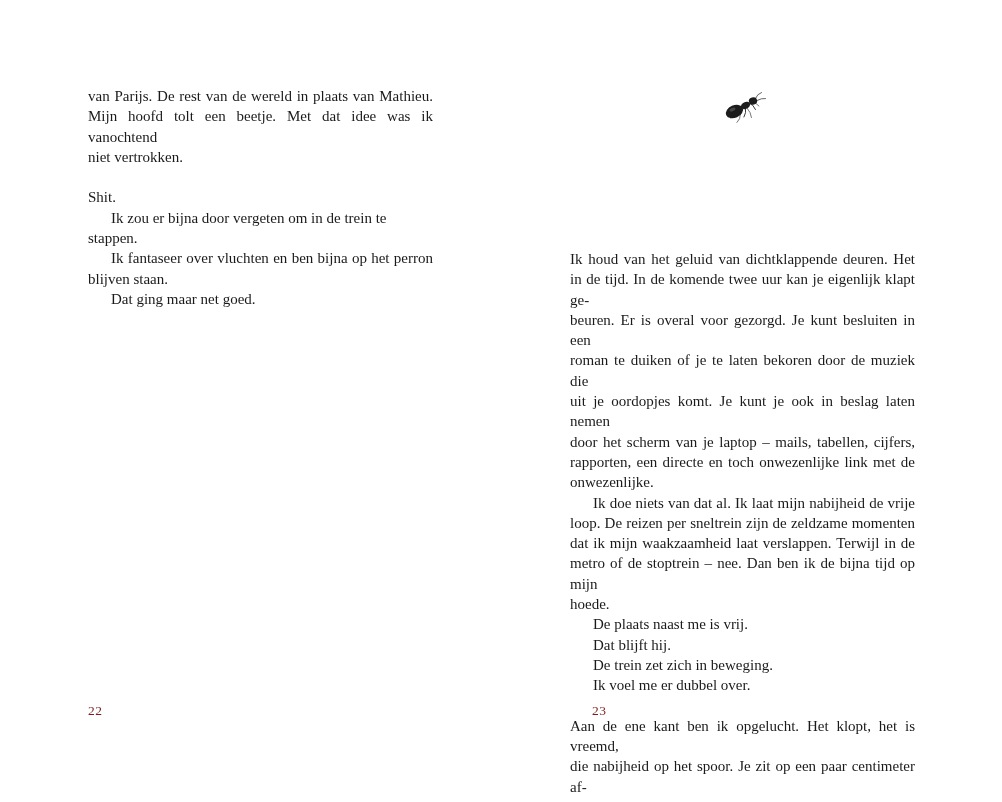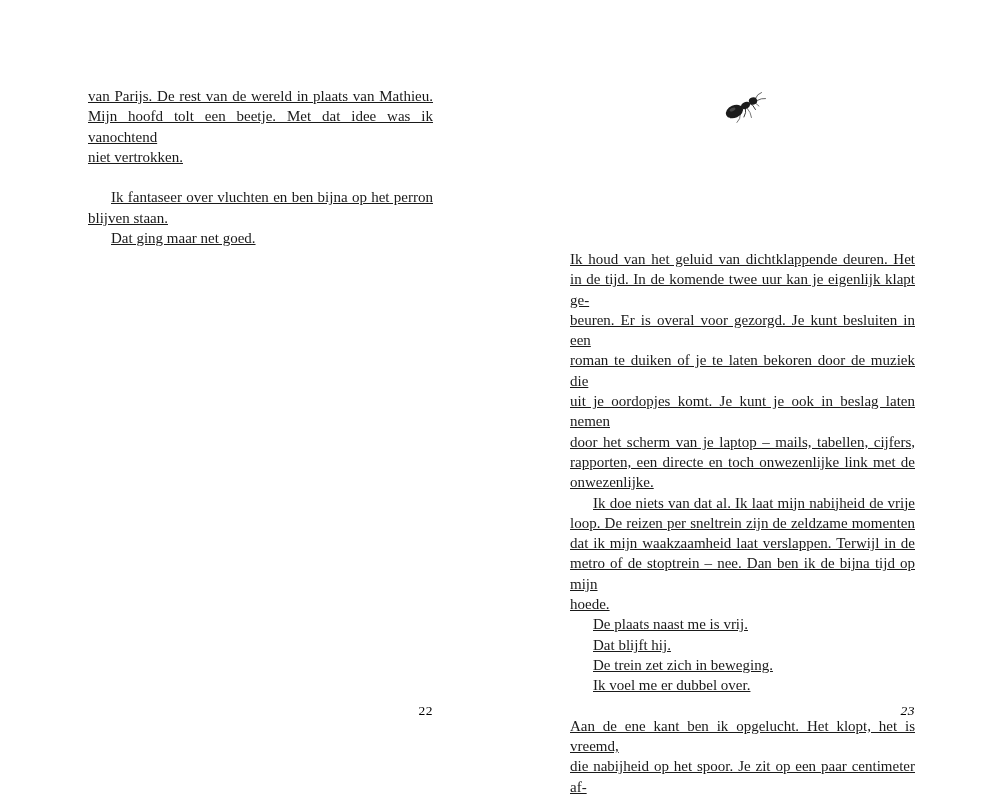--- a/index.html
+++ b/index.html
@@ -15,57 +15,58 @@
     position: absolute;
     width: 345px;
     color: #1a1a1a;
     font-size: 15px;
   }
   .page-text .line {
     line-height: 20.3px;
     min-height: 20.3px;
     text-align: left;
     white-space: normal;
-    text-decoration: underline;
   }
   .page-text .line.j {
     text-align: justify;
     text-align-last: justify;
   }
   .page-text .line.ind { text-indent: 23px; }
   .page-text .line.blank { height: 20.3px; }
   #left-text { left: 88px; top: 86px; }
   #right-text { left: 570px; top: 249px; }
   .page-number {
     position: absolute;
     width: 345px;
-    text-align: right;
+    text-align: left;
     font-size: 13.5px;
-    color: #000000;
+    color: #7f1d1d;
     top: 703px;
     letter-spacing: 0.5px;
   }
   #left-pagenum { left: 88px; }
-  #right-pagenum { left: 570px; font-style: italic; }
+  #right-pagenum { left: 592px; }
   .ant-wrap {
     position: absolute;
     left: 719px; top: 88px;
     width: 52px; height: 38px;
   }
 </style>
 </head>
 <body>
 
 <div class="spread">
 
   <div class="page-text" id="left-text">
       <div class="line j">van Parijs. De rest van de wereld in plaats van Mathieu.</div>
       <div class="line j">Mijn hoofd tolt een beetje. Met dat idee was ik vanochtend</div>
       <div class="line">niet vertrokken.</div>
       <div class="line blank"></div>
+      <div class="line">Shit.</div>
+      <div class="line ind">Ik zou er bijna door vergeten om in de trein te stappen.</div>
       <div class="line j ind">Ik fantaseer over vluchten en ben bijna op het perron</div>
       <div class="line">blijven staan.</div>
       <div class="line ind">Dat ging maar net goed.</div>
     </div>
 
   <div class="ant-wrap">
     <svg width="52" height="38" viewBox="0 0 52 38">
       <g stroke="#3a3a3a" stroke-width="1" fill="none" stroke-linecap="round">
 
         <path d="M36.5 10.5 q1.5 -4.5 6 -6" stroke="#555" stroke-width="0.9"></path>

